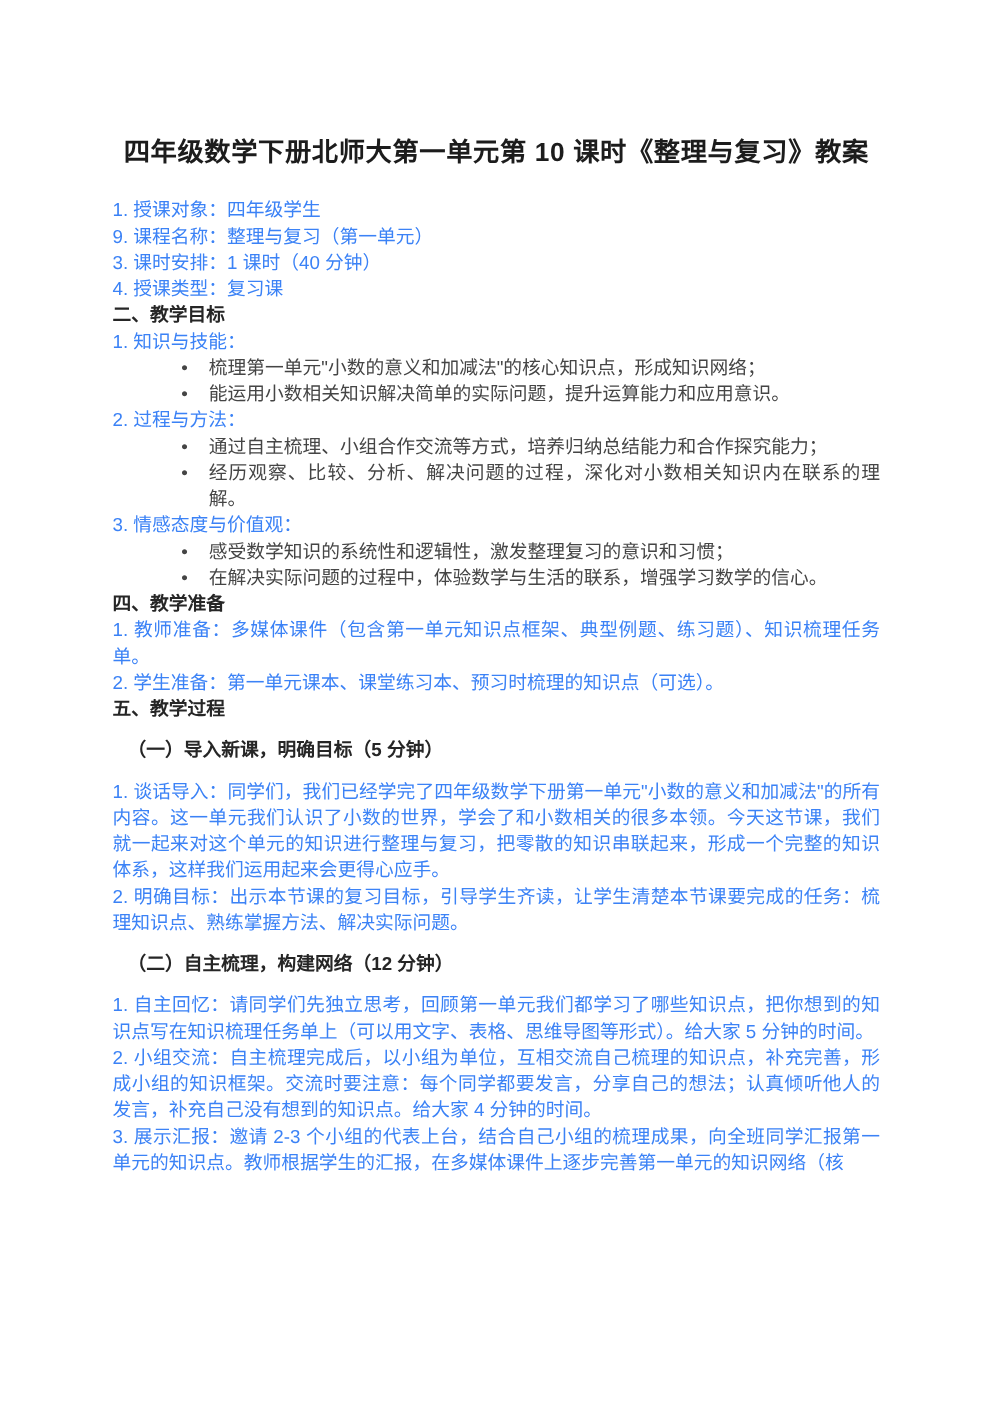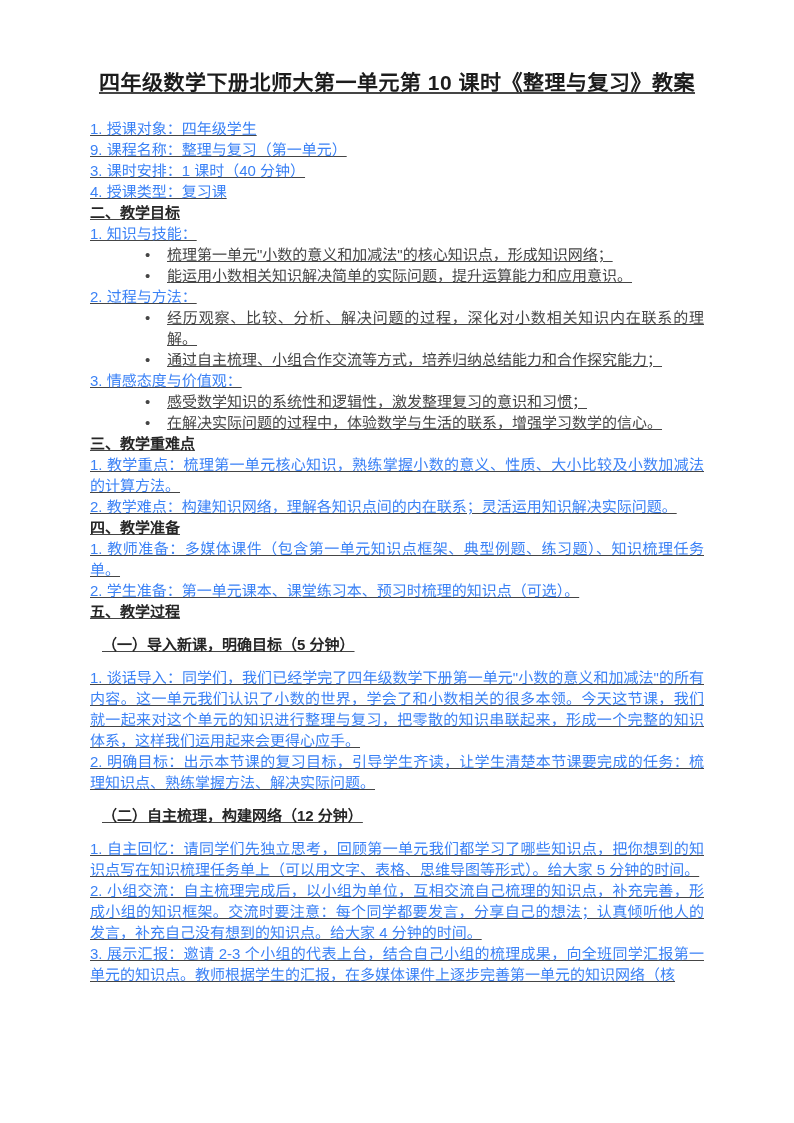--- a/index.html
+++ b/index.html
@@ -10,24 +10,23 @@
   body {
     width: 794px;
     height: 1123px;
     overflow: hidden;
     font-family: "Liberation Sans", sans-serif;
   }
   .page {
     box-sizing: border-box;
     width: 794px;
     height: 1123px;
-    padding: 68px 90px 0 90px;
+    padding: 108px 90px 0 90px;
     background: #ffffff;
     color: #454545;
-    text-decoration: underline;
   }
   .doc-title {
     margin: 0 0 21px 0;
     font-size: 21px;
     line-height: 29px;
     font-weight: 700;
     text-align: center;
     color: #1c1c1c;
     letter-spacing: 0.5px;
   }
@@ -92,36 +91,31 @@
     <h2 class="sec-heading">二、教学目标</h2>
 
     <p class="para">1. 知识与技能：</p>
     <ul class="bullets">
       <li>梳理第一单元"小数的意义和加减法"的核心知识点，形成知识网络；</li>
       <li>能运用小数相关知识解决简单的实际问题，提升运算能力和应用意识。</li>
     </ul>
 
     <p class="para">2. 过程与方法：</p>
     <ul class="bullets">
+      <li>通过自主梳理、小组合作交流等方式，培养归纳总结能力和合作探究能力；</li>
       <li>经历观察、比较、分析、解决问题的过程，深化对小数相关知识内在联系的理解。</li>
-      <li>通过自主梳理、小组合作交流等方式，培养归纳总结能力和合作探究能力；</li>
     </ul>
 
     <p class="para">3. 情感态度与价值观：</p>
     <ul class="bullets">
       <li>感受数学知识的系统性和逻辑性，激发整理复习的意识和习惯；</li>
       <li>在解决实际问题的过程中，体验数学与生活的联系，增强学习数学的信心。</li>
     </ul>
   </section>
 
-  <section>
-    <h2 class="sec-heading">三、教学重难点</h2>
-    <p class="para">1. 教学重点：梳理第一单元核心知识，熟练掌握小数的意义、性质、大小比较及小数加减法的计算方法。</p>
-    <p class="para">2. 教学难点：构建知识网络，理解各知识点间的内在联系；灵活运用知识解决实际问题。</p>
-  </section>
 
   <section>
     <h2 class="sec-heading">四、教学准备</h2>
     <p class="para">1. 教师准备：多媒体课件（包含第一单元知识点框架、典型例题、练习题）、知识梳理任务单。</p>
     <p class="para">2. 学生准备：第一单元课本、课堂练习本、预习时梳理的知识点（可选）。</p>
   </section>
 
   <section>
     <h2 class="sec-heading">五、教学过程</h2>
 

